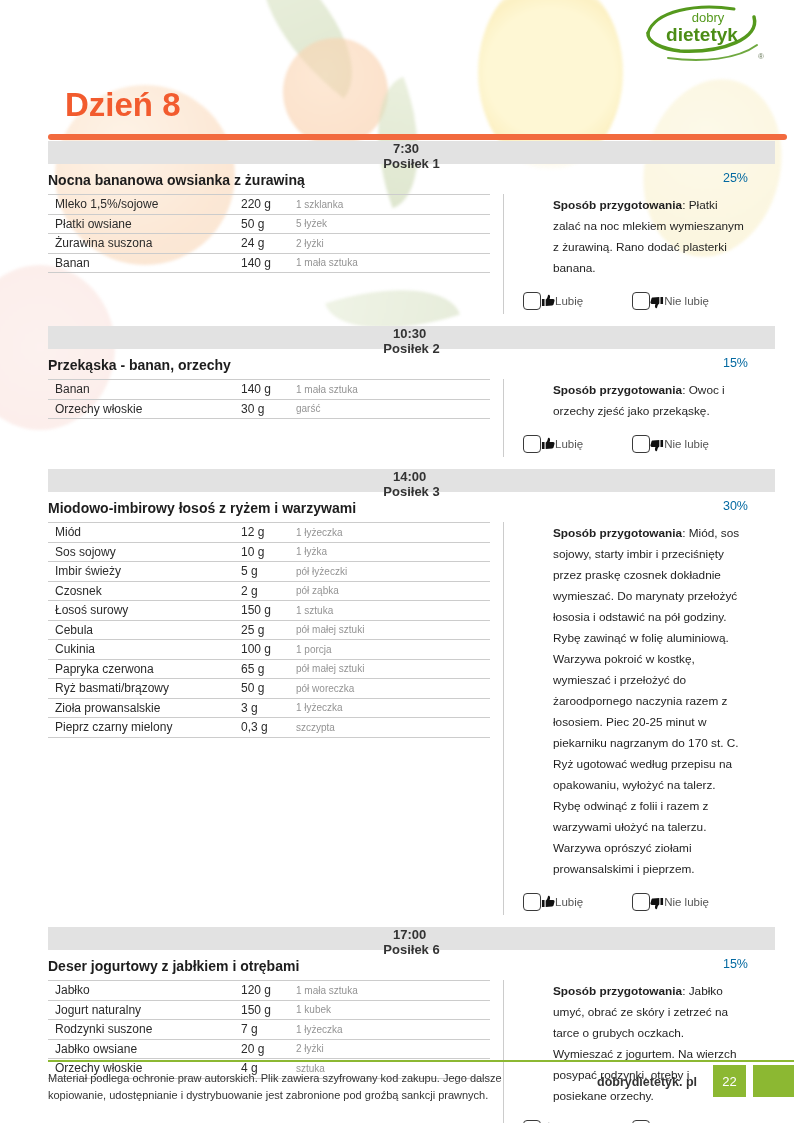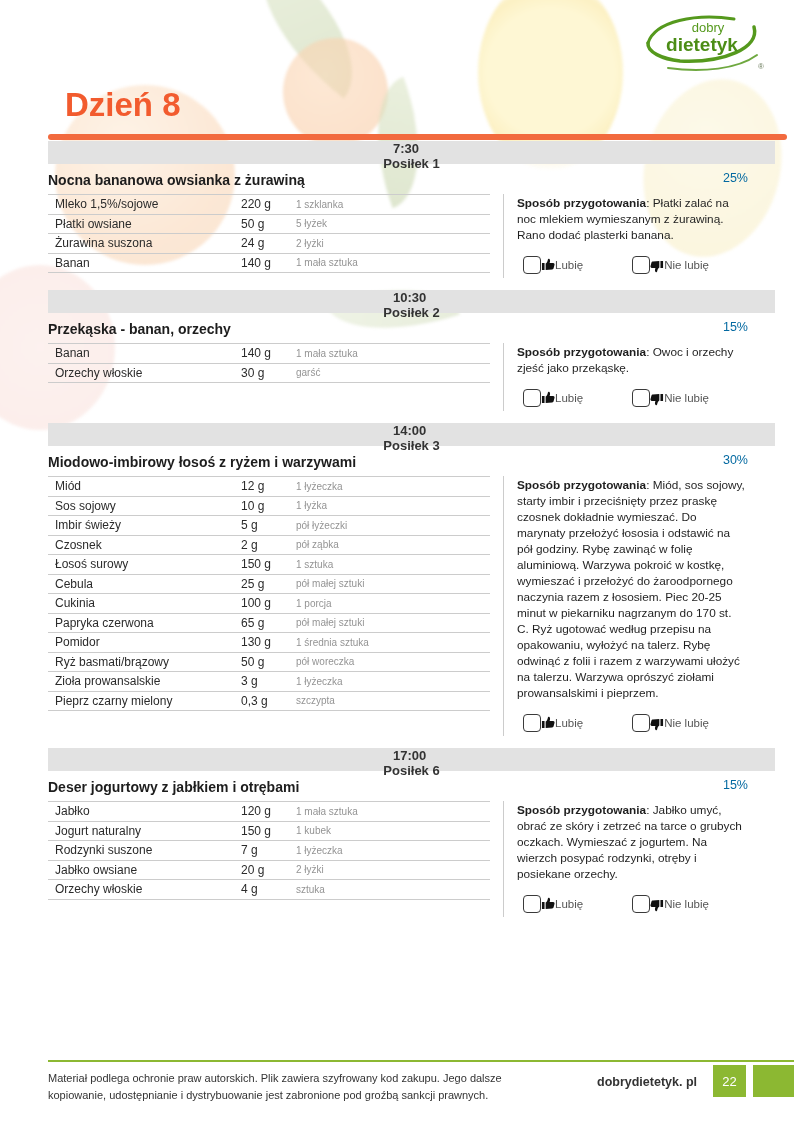--- a/index.html
+++ b/index.html
@@ -13,21 +13,21 @@
   .b-tang    { left:283px; top:38px;  width:105px; height:108px; background:radial-gradient(circle at 40% 35%, #f8b371, #ef9347); opacity:.6; }
   .b-slice   { left:478px; top:-25px; width:145px; height:195px; background:radial-gradient(circle, #fbe98c 52%, #f6d75e 68%, #fdf6dc 76%, #ffffff 82%); opacity:.75; }
   .b-lemon   { left:645px; top:78px;  width:135px; height:180px; background:radial-gradient(circle at 40% 35%, #f8eec0, #f2e19b); transform:rotate(14deg); opacity:.7; }
   .b-pink    { left:-35px; top:265px; width:150px; height:165px; background:radial-gradient(circle, #f6cdc4, #f2bdb2); opacity:.55; }
   .leaf { position:absolute; background:linear-gradient(120deg,#b8cb8e,#93ad5f); border-radius:0 100% 0 100%; opacity:.6; }
   .l1 { left:232px; top:-12px; width:150px; height:72px; transform:rotate(38deg); }
   .l2 { left:338px; top:115px; width:120px; height:55px;  transform:rotate(70deg); }
   .l3 { left:330px; top:283px; width:125px; height:52px;  transform:rotate(-18deg); opacity:.45; }
 
   
-  .logo { position:absolute; left:638px; top:10px; width:130px; height:64px; }
+  .logo { position:absolute; left:638px; top:0; width:130px; height:64px; }
 
   
   .day-title { margin:86px 0 10px 65px; font-size:33px; font-weight:bold; color:#f25b2e; position:relative; }
   .orange-bar { margin-left:48px; width:739px; height:6px; background:#f26a3e; border-radius:3px; position:relative; }
 
   
   #meals { position:relative; }
   .meal { margin-top:12px; }
   .meal:first-child { margin-top:1px; }
   .meal-header { margin-left:48px; width:727px; height:23px; background:#e2e2e2; display:flex; align-items:center; font-size:13px; color:#333;flex-direction:column; }
@@ -35,21 +35,21 @@
   .meal-name { font-weight:bold; }
   .meal-percent { margin-left:auto; margin-right:27px; font-size:12.5px; font-weight:normal; color:#0369a1; }
   .dish-title { margin:8px 0 6px 48px; font-size:14px; font-weight:bold; color:#1d1d1d; }
   .meal-body { display:flex; margin-left:48px; align-items:flex-start; }
   .ingredients { width:442px; border-top:1px solid #cccccc; }
   .ing-row { display:flex; align-items:center; height:19.5px; border-bottom:1px solid #cccccc; font-size:12px; color:#2b2b2b; }
   .ing-name { width:193px; padding-left:7px; }
   .ing-amount { width:55px; }
   .ing-measure { font-size:10px; color:#949494; }
   .prep { margin-left:13px; border-left:1px solid #cccccc; padding:1px 0 0 13px; width:242px; }
-  .prep-text { font-size:11.8px; line-height:16px; color:#1f1f1f; }
+  .prep-text { font-size:11.8px; line-height:21px; color:#1f1f1f;margin-left:36px; }
   .prep-label { font-weight:bold; }
   .votes { display:flex; gap:49px; margin:13px 0 4px 6px; align-items:center; }
   .vote { display:flex; align-items:center; }
   .vote-box { width:18px; height:18px; border:1.6px solid #3a3a3a; border-radius:4px; background:#fff; display:inline-block; }
   .vote svg { display:block; }
   .thumb-up { margin-top:-3px; }
   .thumb-down { margin-top:3px; }
   .vote-label { font-size:11.5px; color:#555; }
 
   
@@ -232,25 +232,20 @@
               <span class="ing-name">Cukinia</span>
               <span class="ing-amount">100 g</span>
               <span class="ing-measure">1 porcja</span>
             </div>
             <div class="ing-row">
               <span class="ing-name">Papryka czerwona</span>
               <span class="ing-amount">65 g</span>
               <span class="ing-measure">pół małej sztuki</span>
             </div>
             <div class="ing-row">
-              <span class="ing-name">Pomidor</span>
-              <span class="ing-amount">130 g</span>
-              <span class="ing-measure">1 średnia sztuka</span>
-            </div>
-            <div class="ing-row">
               <span class="ing-name">Ryż basmati/brązowy</span>
               <span class="ing-amount">50 g</span>
               <span class="ing-measure">pół woreczka</span>
             </div>
             <div class="ing-row">
               <span class="ing-name">Zioła prowansalskie</span>
               <span class="ing-amount">3 g</span>
               <span class="ing-measure">1 łyżeczka</span>
             </div>
             <div class="ing-row">

